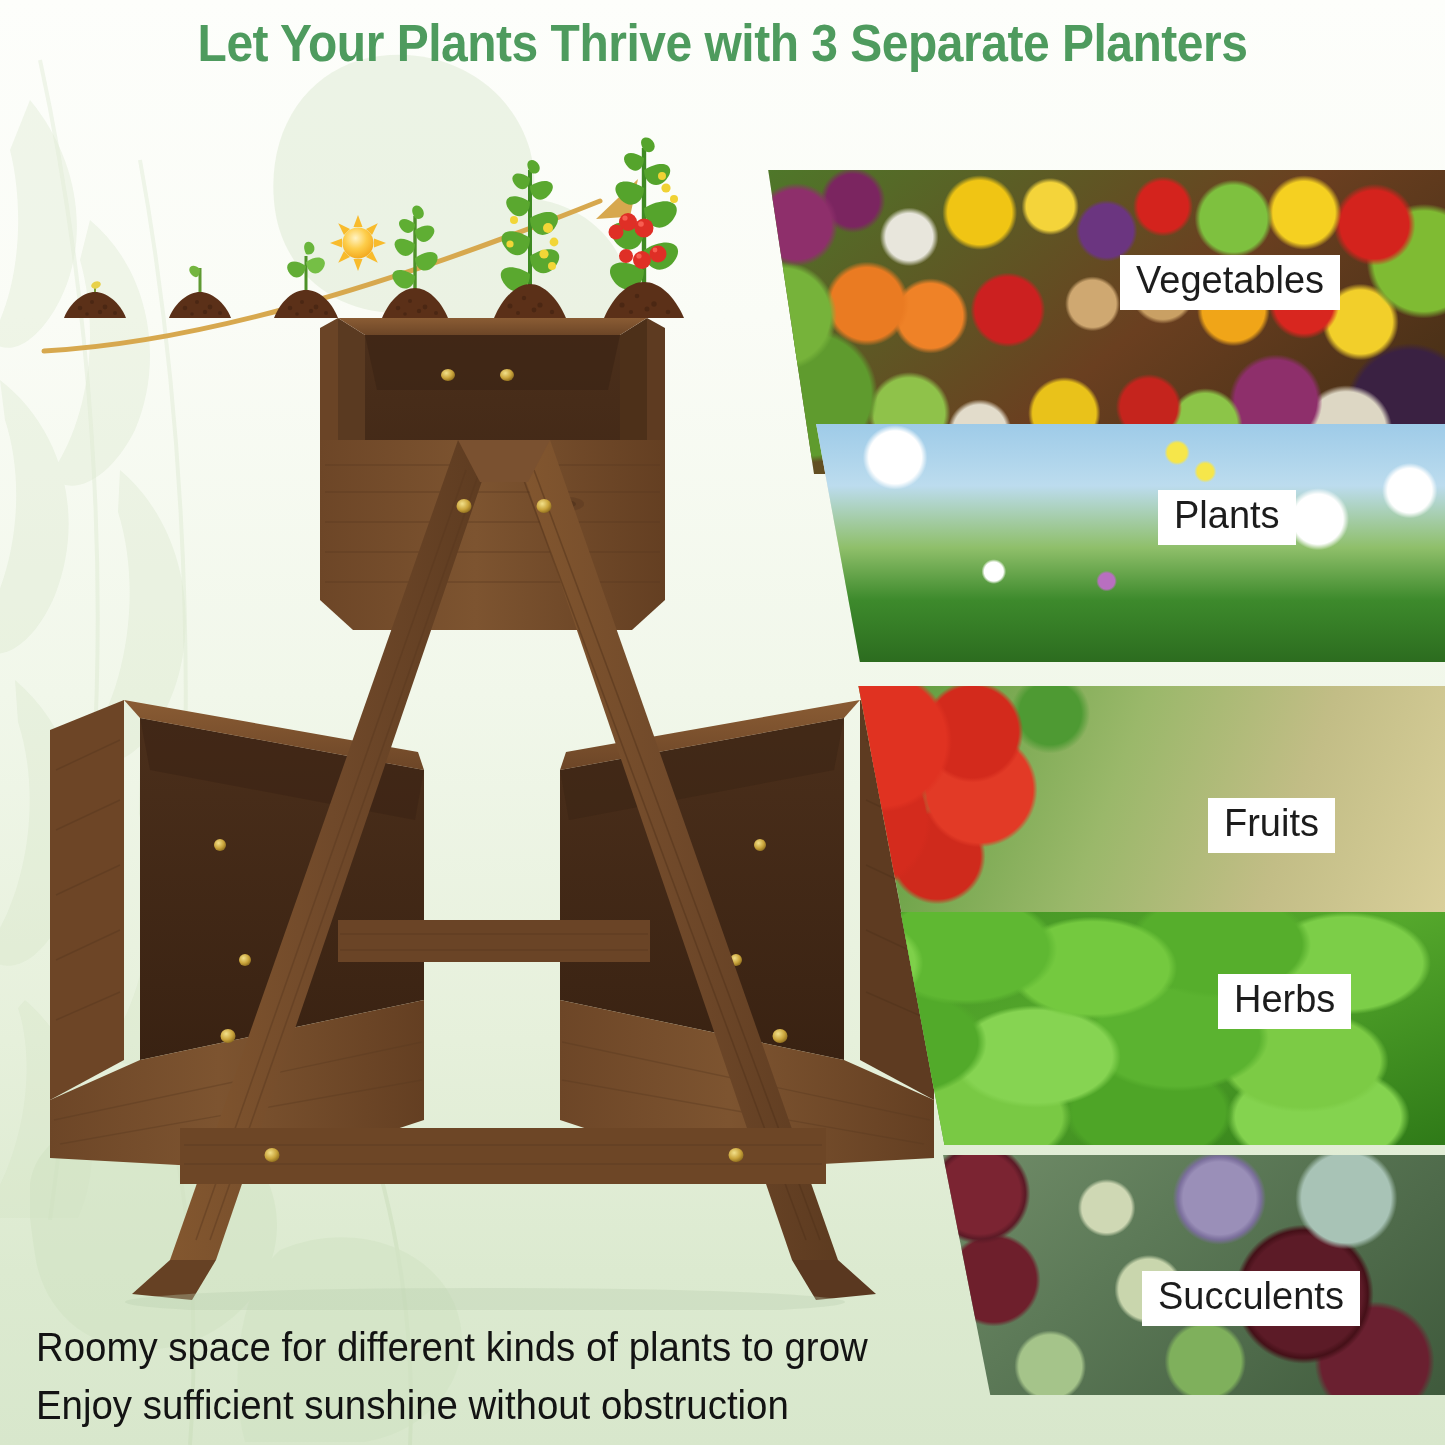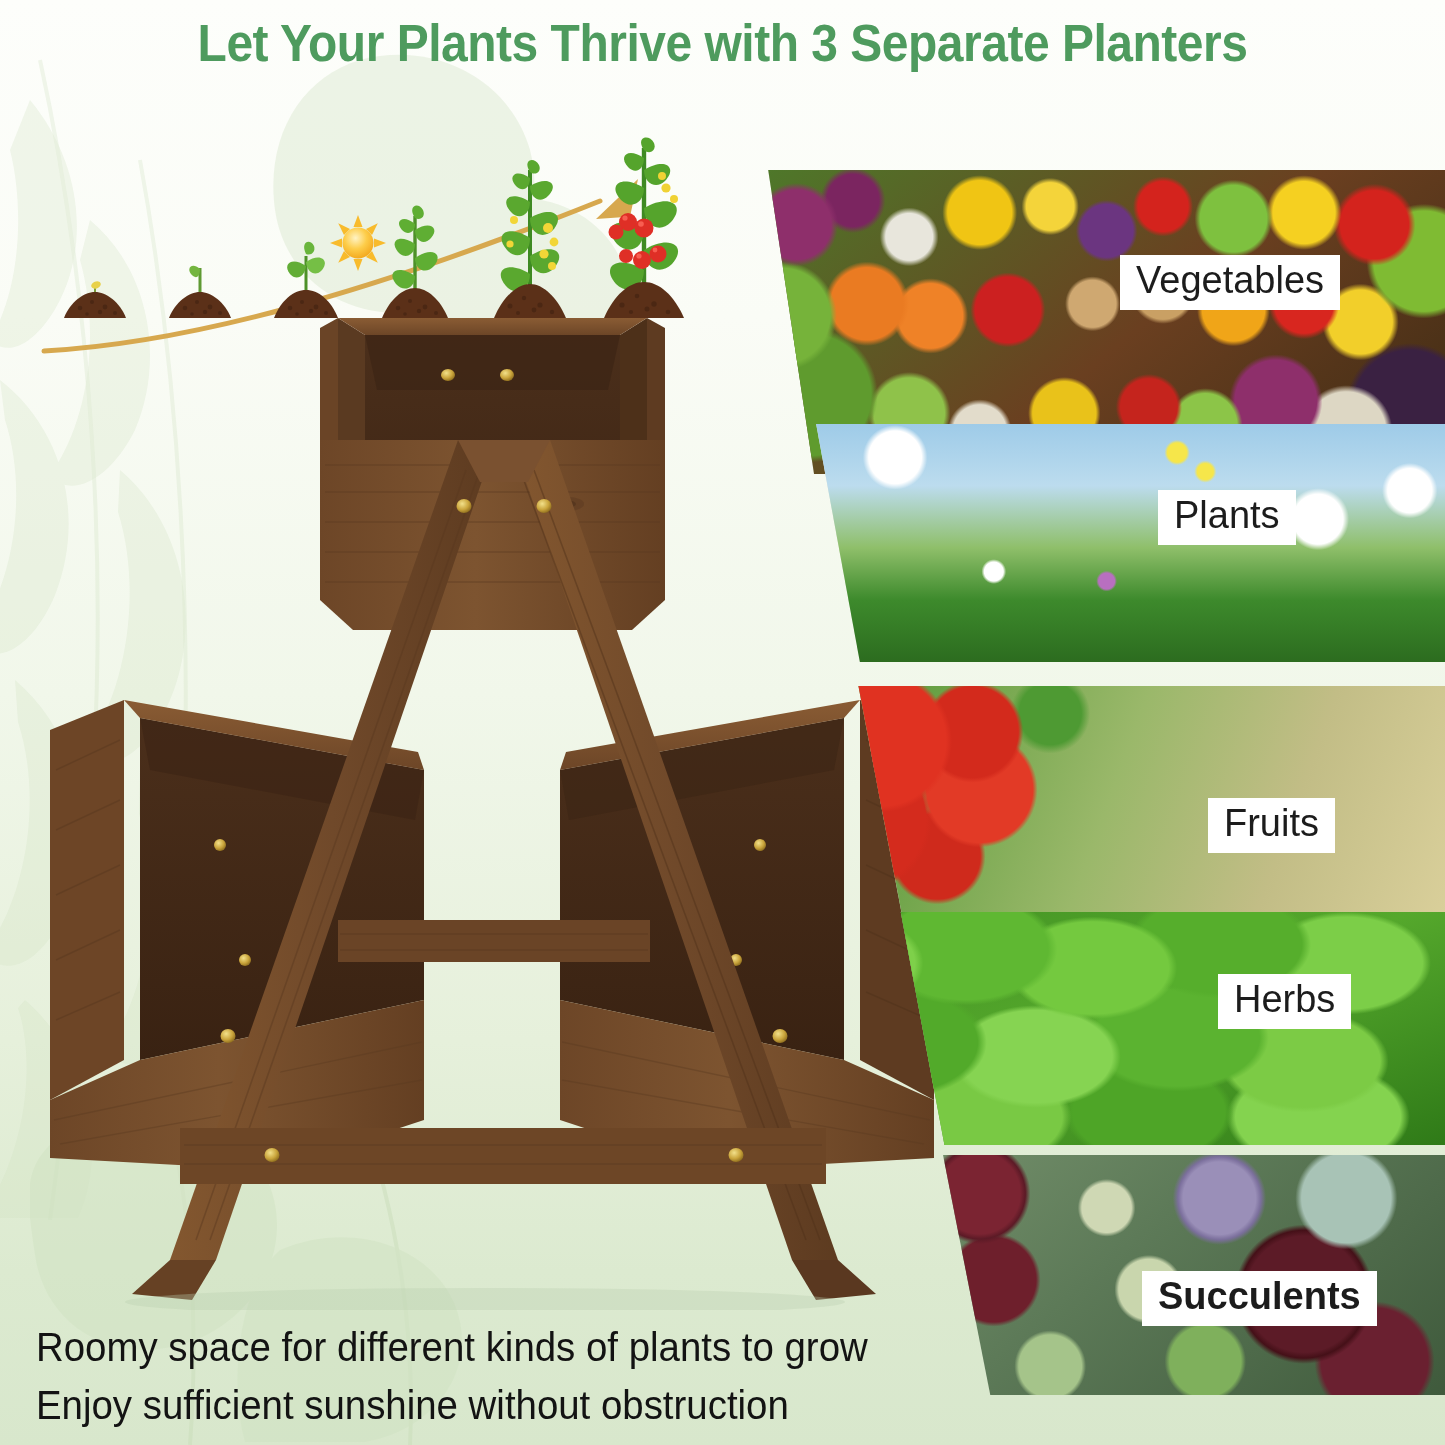--- a/index.html
+++ b/index.html
@@ -527,21 +527,21 @@
              radial-gradient(ellipse 12% 22% at 10% 84%, #62bb35 0 90%, transparent 100%),
              radial-gradient(ellipse 13% 23% at 34% 88%, #79c944 0 90%, transparent 100%),
              radial-gradient(ellipse 12% 22% at 58% 86%, #4ea527 0 90%, transparent 100%),
              radial-gradient(ellipse 13% 23% at 82% 88%, #84d34f 0 90%, transparent 100%),
              linear-gradient(160deg,#3f8f22 0%,#55a82c 50%,#2f7a18 100%);">
       </div>
       <div class="tag" style="left:478px;top:62px;">Herbs</div>
     </div>
 
     <div class="panel" style="top:1005px;height:240px;width:705px;
-                clip-path:polygon(28.8% 0%, 100% 0%, 100% 100%, 35.5% 100%);font-weight:bold;">
+                clip-path:polygon(28.8% 0%, 100% 0%, 100% 100%, 35.5% 100%);">
       <div class="photo" style="background:
              radial-gradient(circle at 16% 22%, #b9cbb0 0 7%, #8fae86 8%, transparent 9%),
              radial-gradient(circle at 34% 16%, #7b2432 0 8%, #5c1a26 9%, transparent 10%),
              radial-gradient(circle at 52% 22%, #cfd8b4 0 6%, transparent 7%),
              radial-gradient(circle at 68% 18%, #9a8fb8 0 7%, #7b6f9c 8%, transparent 9%),
              radial-gradient(circle at 86% 18%, #a8c3b6 0 7%, transparent 8%),
              radial-gradient(circle at 14% 56%, #dfe6cc 0 9%, #bcc9a6 10%, transparent 11%),
              radial-gradient(circle at 36% 52%, #6e1f2c 0 9%, transparent 10%),
              radial-gradient(circle at 58% 56%, #c9d6ad 0 7%, transparent 8%),
              radial-gradient(circle at 80% 58%, #5c1b27 0 10%, #451018 11%, transparent 12%),

